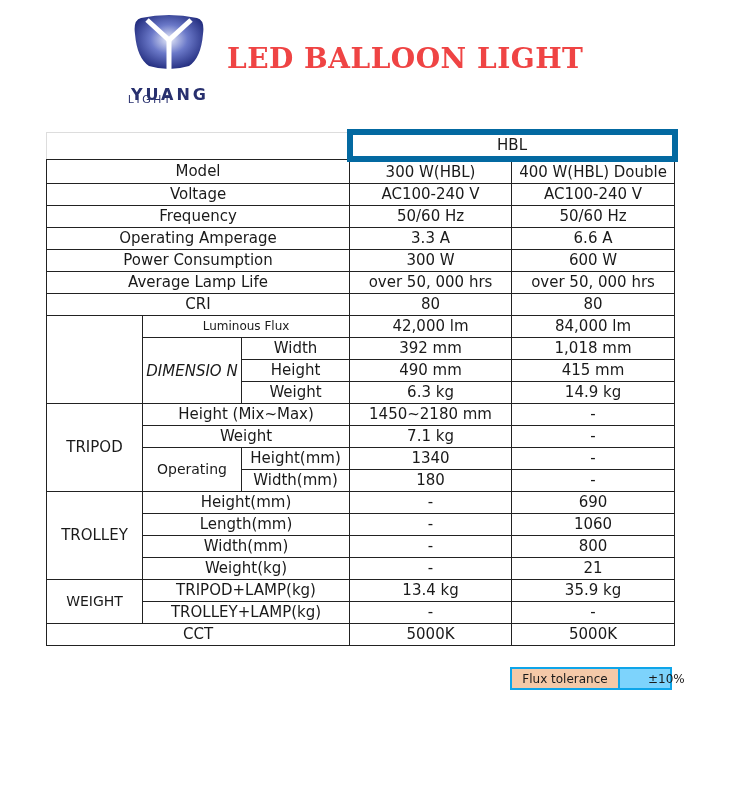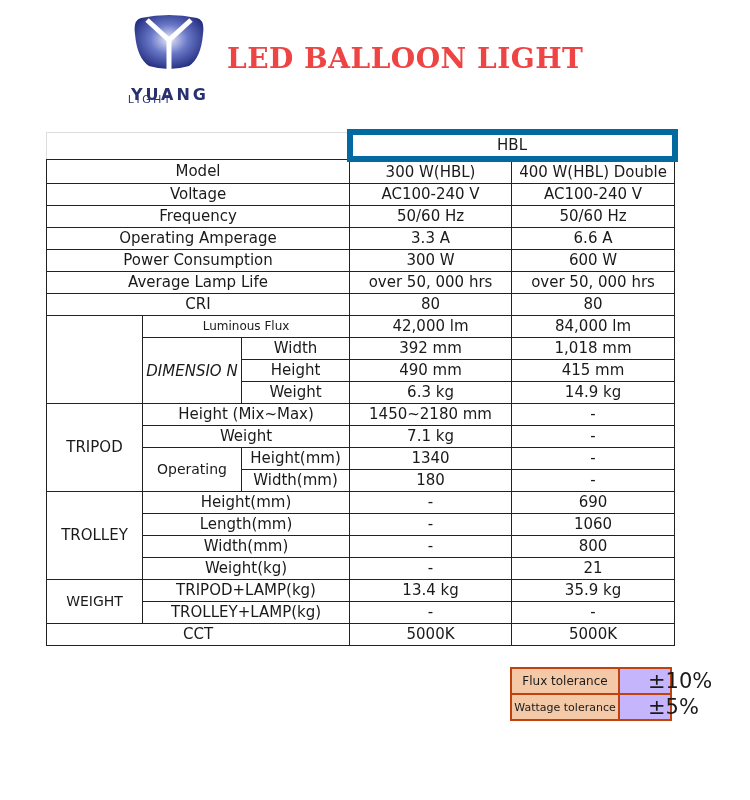--- a/index.html
+++ b/index.html
@@ -21,24 +21,24 @@
                table-layout: fixed; width: 628px; }
   table.spec td { border: 1px solid #222; height: 21px; padding: 0; text-align: center;
                   vertical-align: middle; font-size: 15px; line-height: 17px; white-space: nowrap; overflow: hidden; }
   table.spec td.blank { border-top: 1px solid #ddd; border-left: 1px solid #ddd; }
   table.spec td.hbl { border: 6px solid #0369a1; }
   table.spec td.small { font-size: 12px; }
   table.spec td.wrap { white-space: normal; line-height: 22px; font-style: italic; }
   table.spec td.sm2 { font-size: 14px; }
 
   table.tol { position: absolute; left: 510px; top: 667px; border-collapse: collapse; table-layout: fixed; width: 162px; }
-  table.tol td { border: 2px solid #c2410c; height: 19px; padding: 0; text-align: center; vertical-align: middle; white-space: nowrap; }
+  table.tol td { border: 2px solid #0ea5e9; height: 19px; padding: 0; text-align: center; vertical-align: middle; white-space: nowrap; }
   table.tol td.lbl { background: #f4c9a8; font-size: 12px; width: 106px; }
   table.tol td.lbl.sm { font-size: 11px; }
-  table.tol td.val { background: #c4b5fd; font-size: 21px; padding-left: 28px; }
+  table.tol td.val { background: #7dd3fc; font-size: 12px; padding-left: 28px; }
 </style>
 </head>
 <body>
 
 <div class="logo">
   <svg class="logo-mark" viewBox="0 0 72 56">
     <defs>
       <radialGradient id="lg" cx="50%" cy="45%" r="60%">
         <stop offset="0%" stop-color="#e8ecfa"></stop>
         <stop offset="45%" stop-color="#6a78c8"></stop>
@@ -190,18 +190,14 @@
   </tr>
 </tbody>
   </table>
 
 <table class="tol">
   <tbody>
       <tr>
     <td class="lbl">Flux tolerance</td>
     <td class="val">±10%</td>
   </tr>
-  <tr>
-    <td class="lbl sm">Wattage tolerance</td>
-    <td class="val">±5%</td>
-  </tr>
 </tbody>
   </table>
 
 </body></html>

